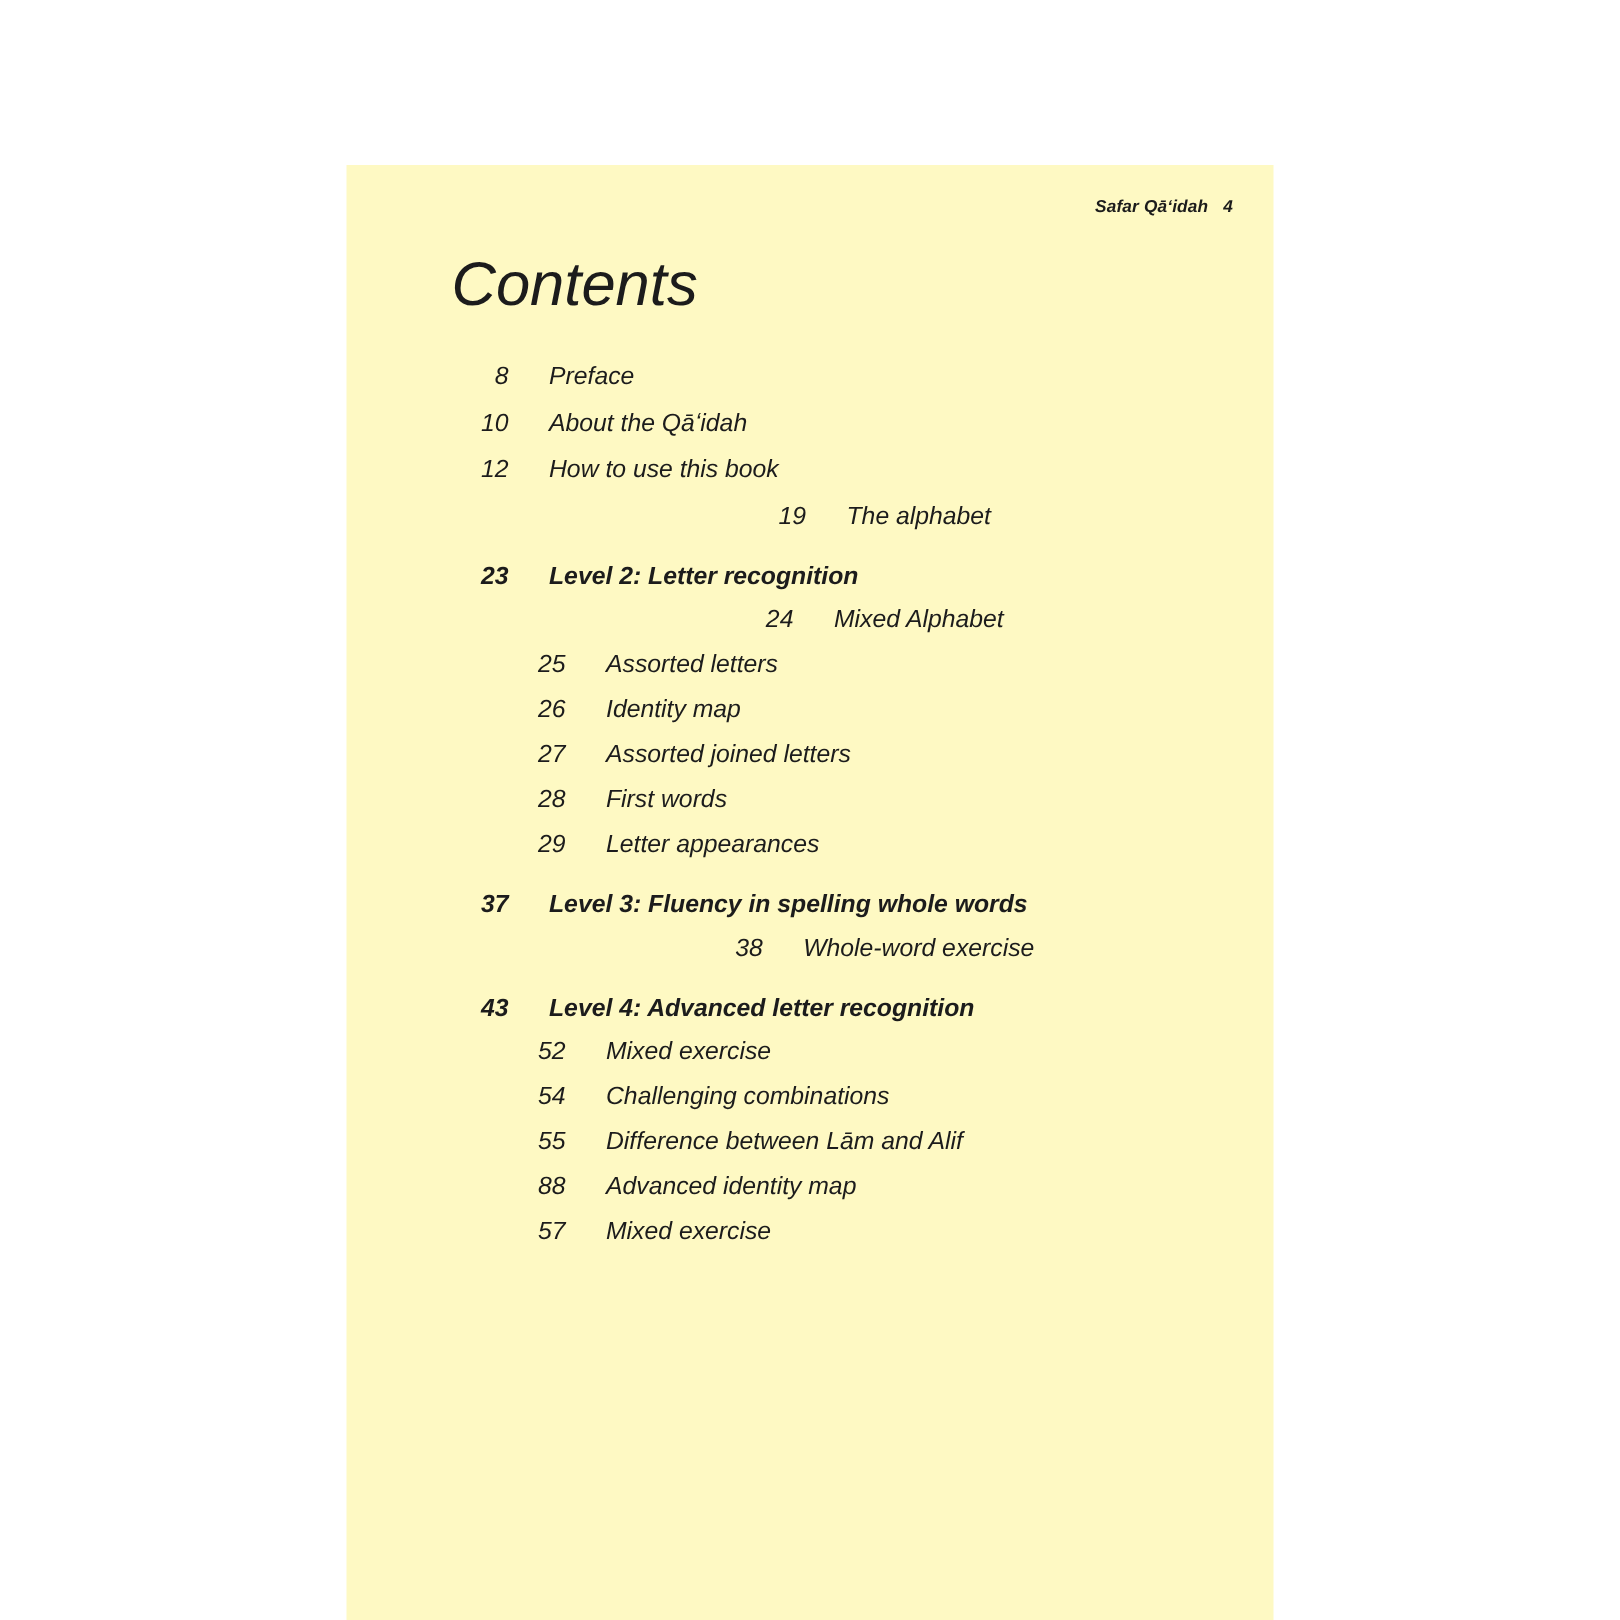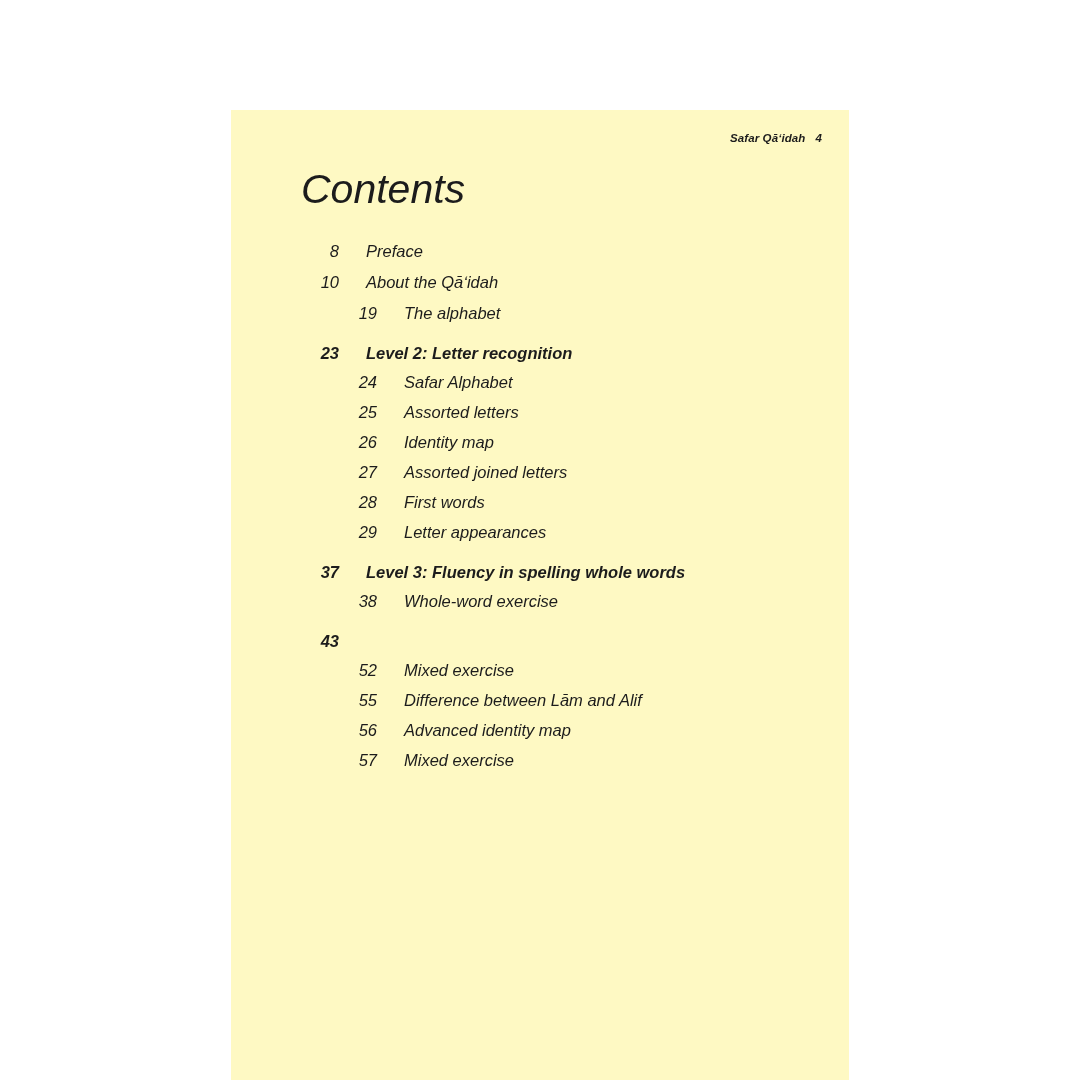--- a/index.html
+++ b/index.html
@@ -77,21 +77,21 @@
     font-weight: bold;
     margin-bottom: 13px;
   }
   .lvlhead .num { width: 38px; }
   
   .sub {
     margin-left: 38px;
     margin-bottom: 13.5px;
   }
   .gap-before { margin-top: 23px; }
-  .gap-small { margin-top: 8px; }
+  .gap-small { margin-top: 8px; justify-content: center; }
 </style>
 </head>
 <body>
 
 <div class="canvas">
   <div class="page">
 
     <div class="running-head">
       <span>Safar Qāʻidah</span><span class="pagenum">4</span>
     </div>
@@ -100,31 +100,35 @@
 
     <div class="toc">
         <div class="entry lvl0">
           <span class="num">8</span>
           <span class="label">Preface</span>
         </div>
         <div class="entry lvl0">
           <span class="num">10</span>
           <span class="label">About the Qāʻidah</span>
         </div>
+        <div class="entry lvl0">
+          <span class="num">12</span>
+          <span class="label">How to use this book</span>
+        </div>
         <div class="entry sub gap-small">
           <span class="num">19</span>
           <span class="label">The alphabet</span>
         </div>
         <div class="entry lvlhead gap-before">
           <span class="num">23</span>
           <span class="label">Level 2: Letter recognition</span>
         </div>
         <div class="entry sub gap-small">
           <span class="num">24</span>
-          <span class="label">Safar Alphabet</span>
+          <span class="label">Mixed Alphabet</span>
         </div>
         <div class="entry sub">
           <span class="num">25</span>
           <span class="label">Assorted letters</span>
         </div>
         <div class="entry sub">
           <span class="num">26</span>
           <span class="label">Identity map</span>
         </div>
         <div class="entry sub">
@@ -142,31 +146,36 @@
         <div class="entry lvlhead gap-before">
           <span class="num">37</span>
           <span class="label">Level 3: Fluency in spelling whole words</span>
         </div>
         <div class="entry sub gap-small">
           <span class="num">38</span>
           <span class="label">Whole-word exercise</span>
         </div>
         <div class="entry lvlhead gap-before">
           <span class="num">43</span>
+          <span class="label">Level 4: Advanced letter recognition</span>
         </div>
         <div class="entry sub">
           <span class="num">52</span>
           <span class="label">Mixed exercise</span>
         </div>
         <div class="entry sub">
+          <span class="num">54</span>
+          <span class="label">Challenging combinations</span>
+        </div>
+        <div class="entry sub">
           <span class="num">55</span>
           <span class="label">Difference between Lām and Alif</span>
         </div>
         <div class="entry sub">
-          <span class="num">56</span>
+          <span class="num">88</span>
           <span class="label">Advanced identity map</span>
         </div>
         <div class="entry sub">
           <span class="num">57</span>
           <span class="label">Mixed exercise</span>
         </div>
       </div>
 
   </div>
 </div>

